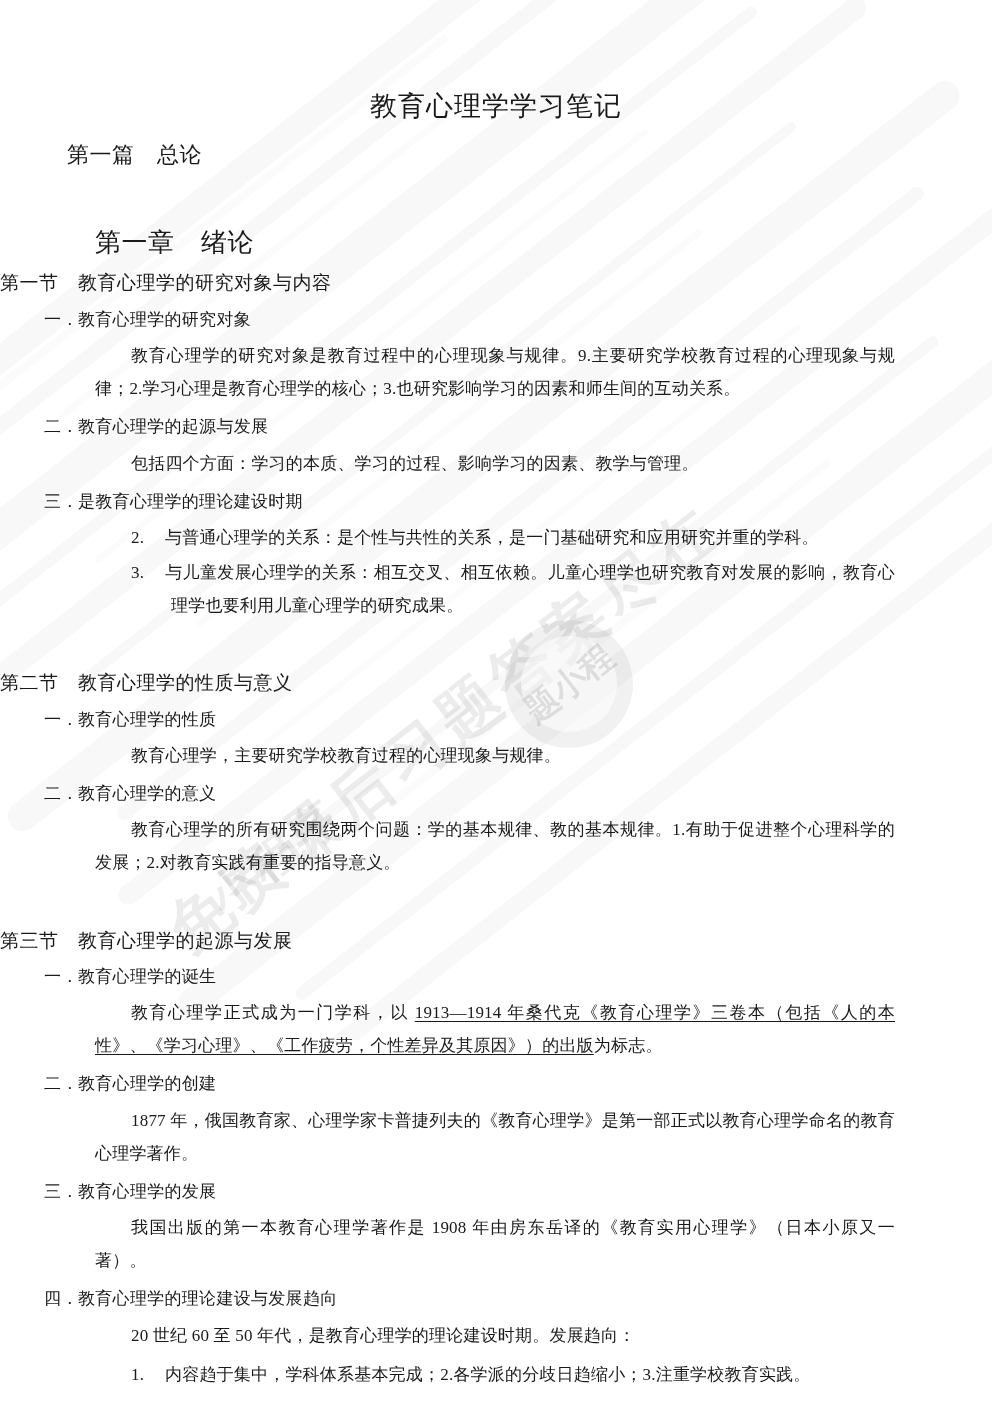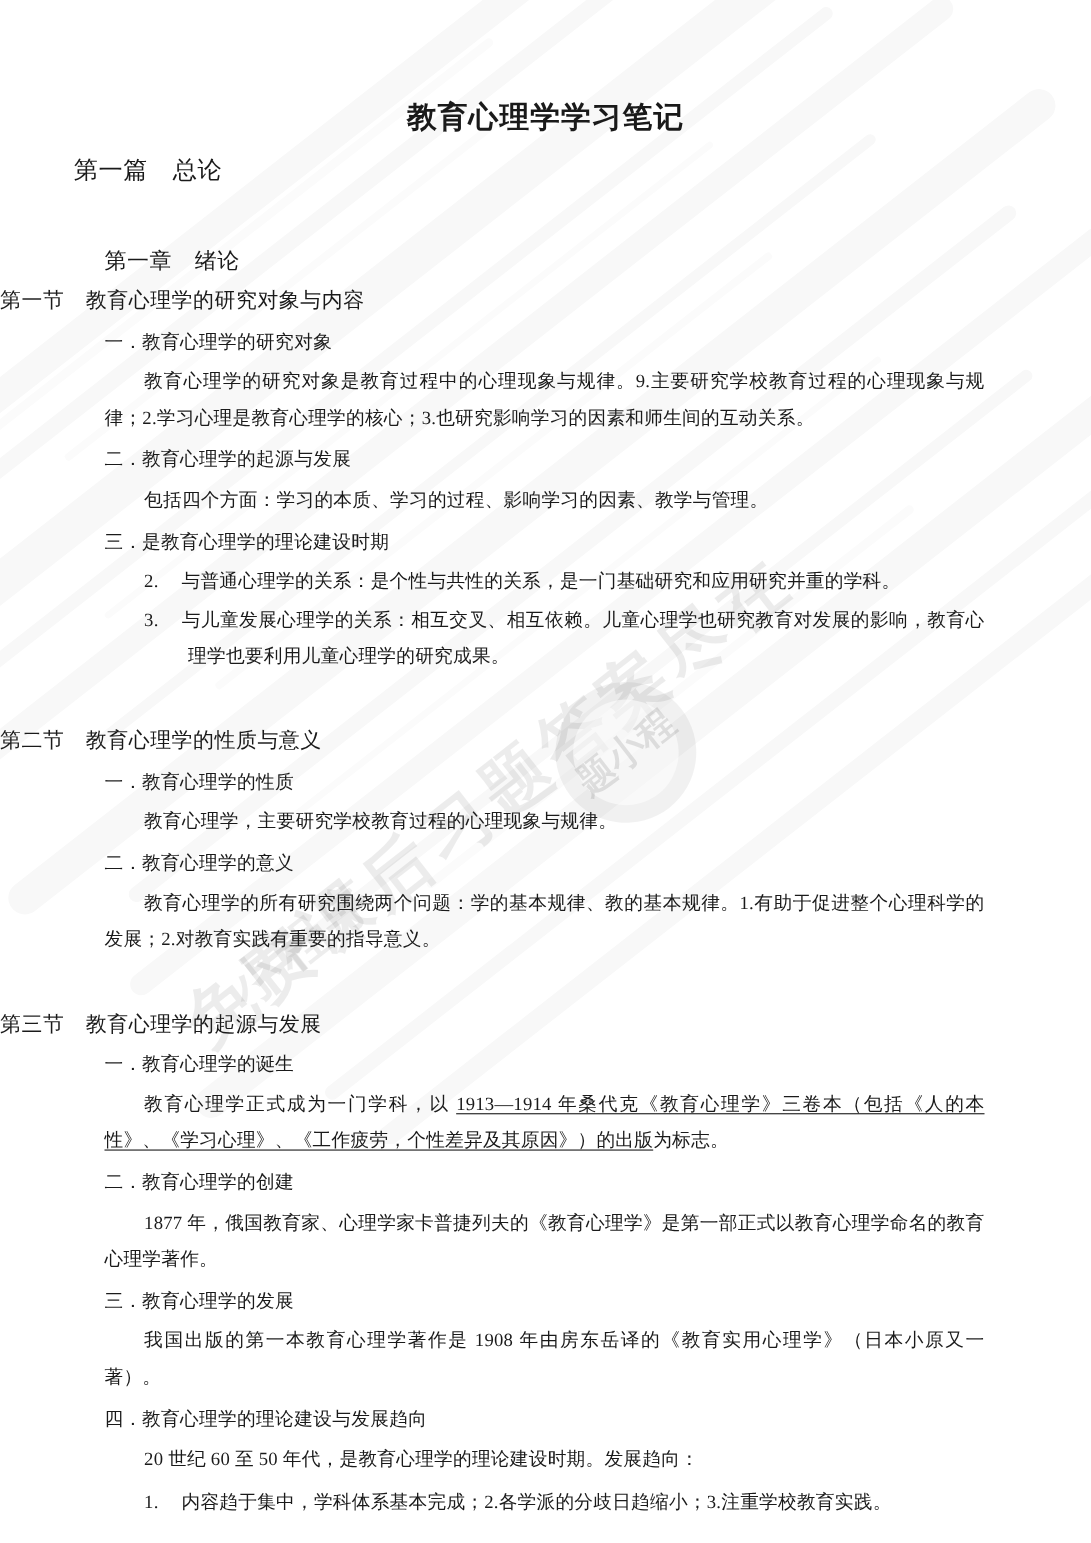--- a/index.html
+++ b/index.html
@@ -98,38 +98,38 @@
   
   #content {
     position: relative;
     z-index: 1;
     padding: 0;
   }
 
   .doc-title {
     text-align: center;
     font-size: 27px;
-    font-weight: 700;
+    font-weight: 400;
     letter-spacing: 1px;
     margin: 0;
     padding: 88px 0 0 0;
     line-height: 1.35;
   }
 
   .part-heading {
     font-size: 22px;
     font-weight: 400;
     margin: 14px 0 0 0;
     padding-left: 67px;
     letter-spacing: .5px;
     line-height: 1.5;
   }
 
   .chapter-heading {
-    font-size: 20px;
+    font-size: 26px;
     font-weight: 400;
     margin: 52px 0 0 0;
     padding-left: 95px;
     letter-spacing: .5px;
     line-height: 1.5;
   }
 
   .section-heading {
     font-size: 19px;
     font-weight: 400;
@@ -138,21 +138,21 @@
     line-height: 1.55;
   }
   .section-heading.spaced {
     margin-top: 46px;
   }
 
   .sub-heading {
     font-size: 17px;
     font-weight: 400;
     margin: 8px 0 0 0;
-    padding-left: 95px;
+    padding-left: 44px;
     letter-spacing: .3px;
     line-height: 1.6;
   }
   .sub-heading .sub-num {
     display: inline-block;
     width: 34px;
   }
 
   .body-para {
     font-size: 17px;

